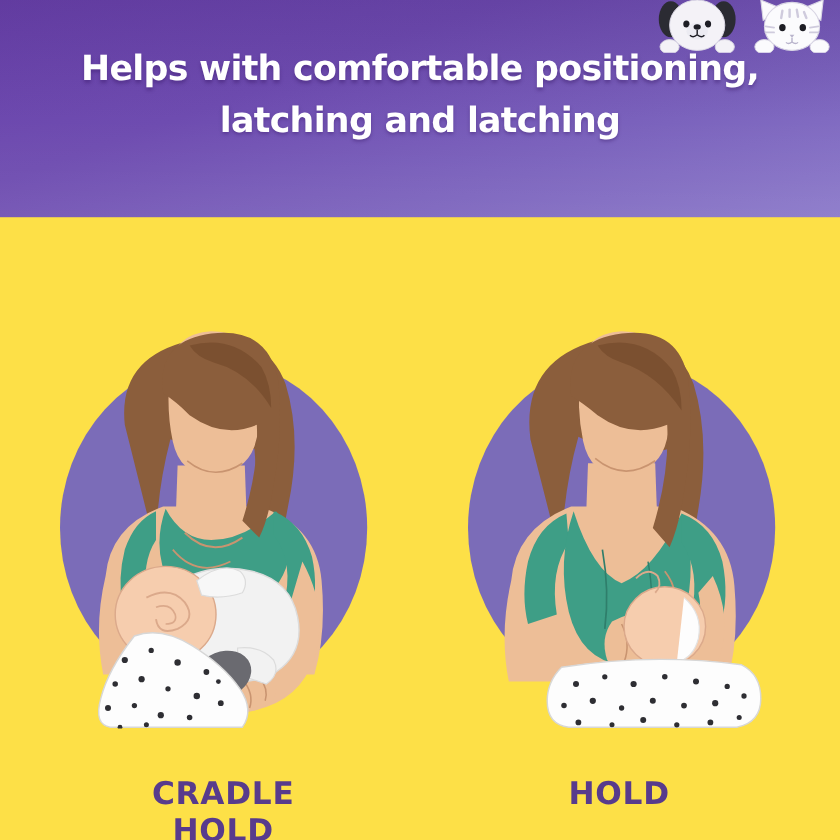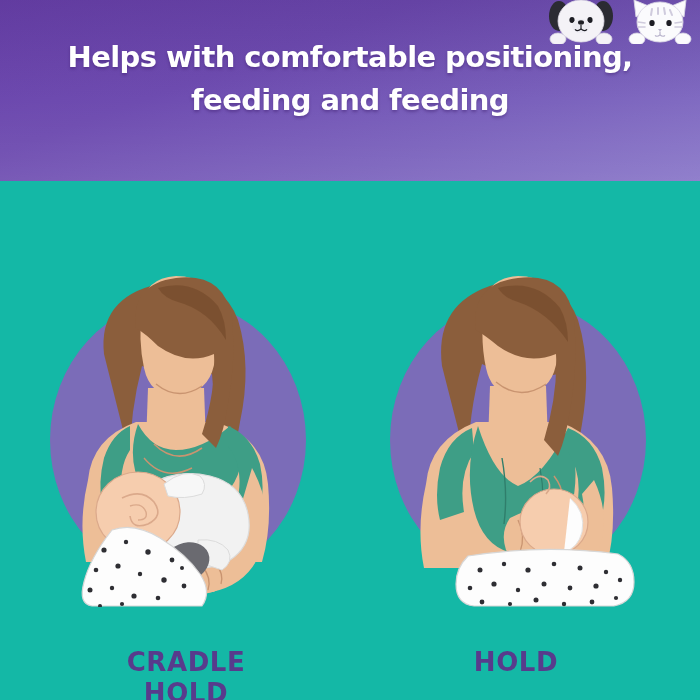--- a/index.html
+++ b/index.html
@@ -10,21 +10,21 @@
   body {
     width: 700px;
     height: 700px;
     font-family: "Liberation Sans", sans-serif;
     overflow: hidden;
   }
   #page {
     position: relative;
     width: 700px;
     height: 700px;
-    background: #14b8a6;
+    background: #fde047;
   }
 
   
   #banner {
     position: absolute;
     left: 0;
     top: 0;
     width: 700px;
     height: 181px;
     background:
@@ -97,21 +97,21 @@
 </head>
 <body>
 
 <div id="page">
 
   <div id="banner">
     <div id="banner-shade"></div>
 
     <div id="banner-title">
       <span class="line">Helps with comfortable positioning,</span>
-      <span class="line">feeding and feeding</span>
+      <span class="line">latching and latching</span>
     </div>
 
     <div id="pets">
 
       <div class="pet" id="pet-dog">
         <svg viewBox="0 0 74 44" xmlns="http://www.w3.org/2000/svg">
 
           <ellipse cx="15" cy="16" rx="10" ry="15" fill="#2b2b33"></ellipse>
           <ellipse cx="59" cy="16" rx="10" ry="15" fill="#2b2b33"></ellipse>
 

